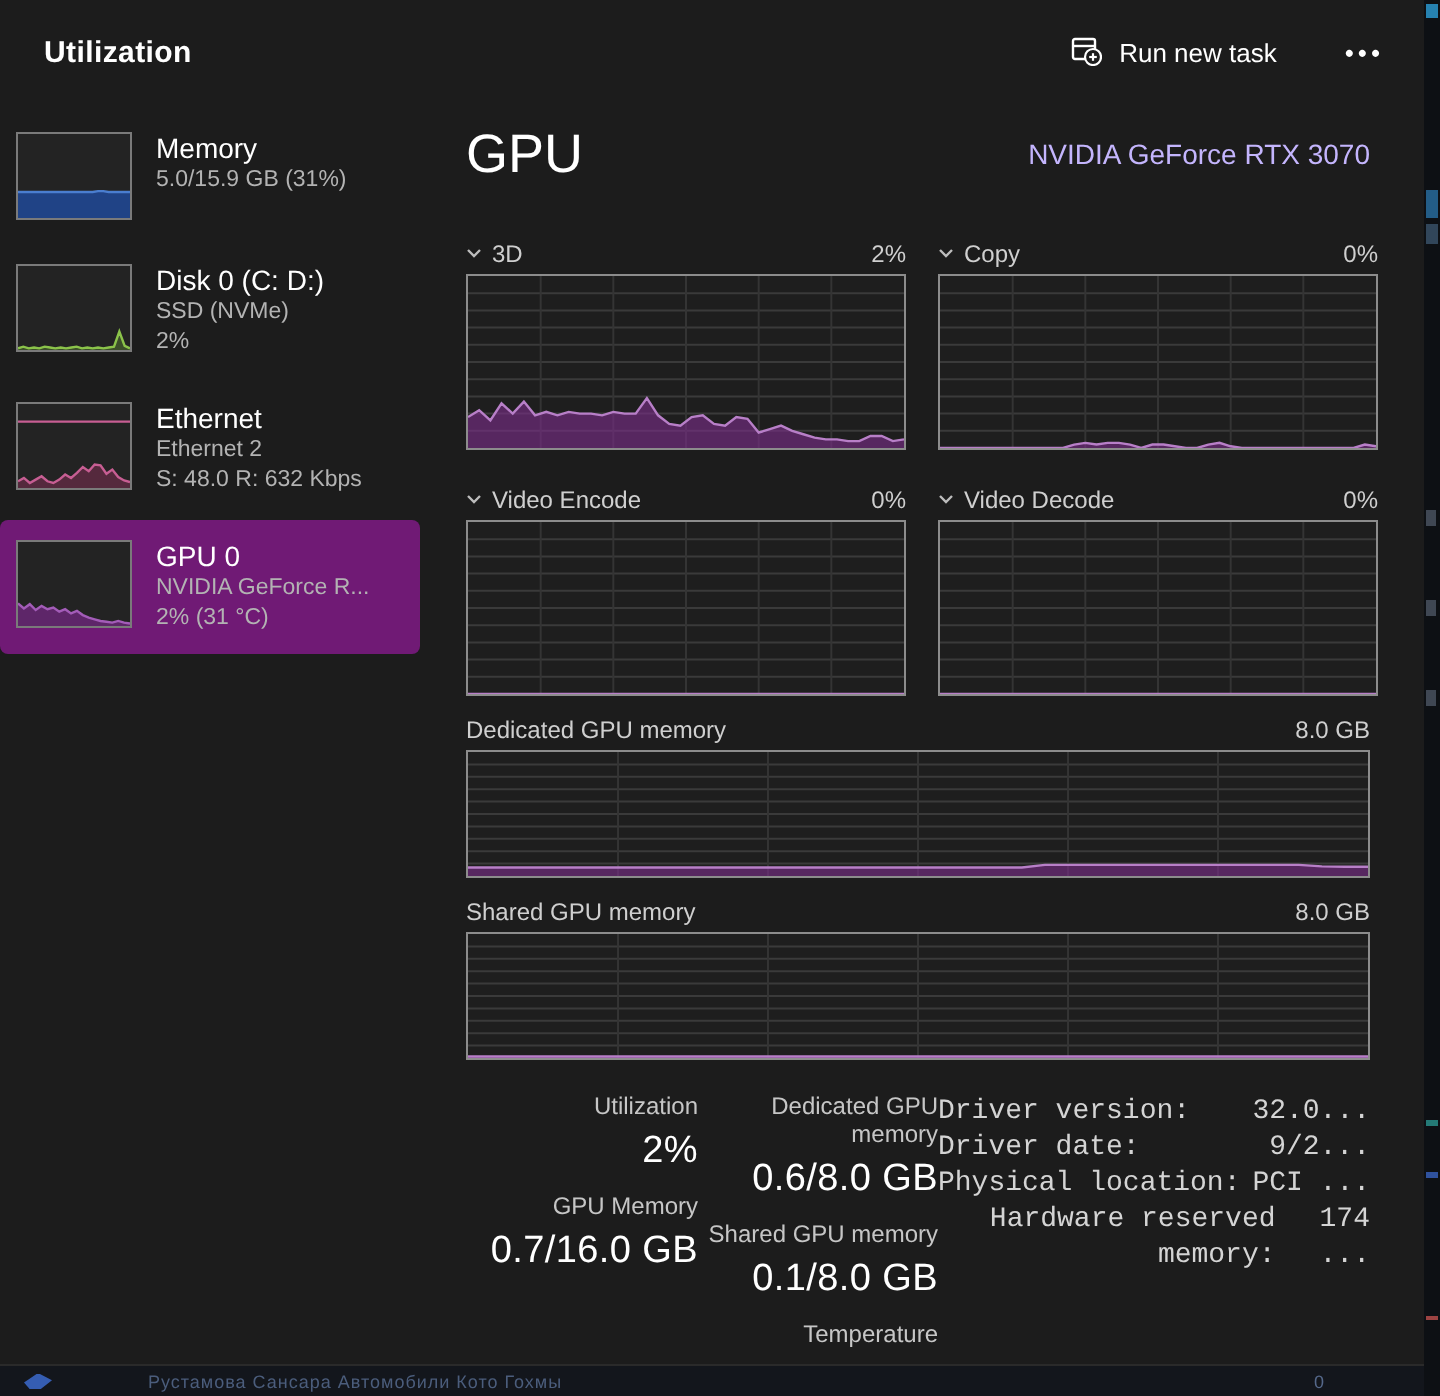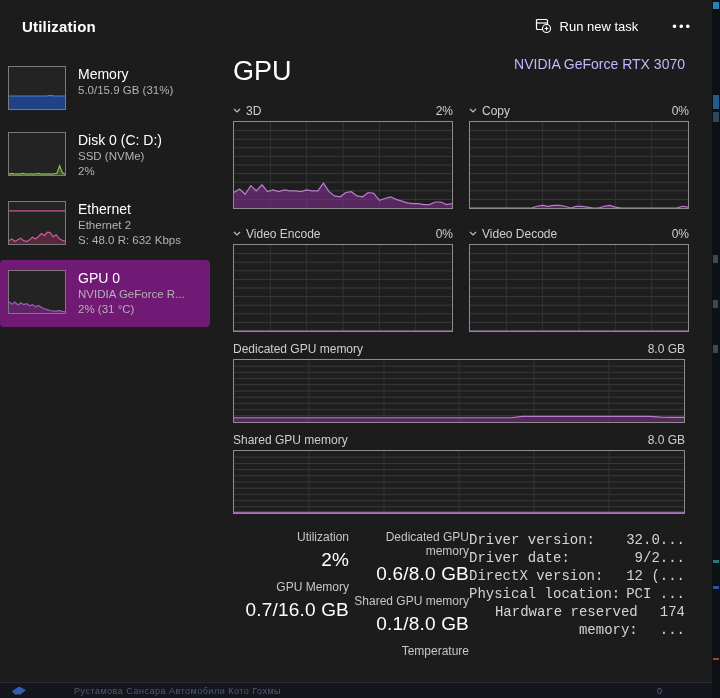--- a/index.html
+++ b/index.html
@@ -16,24 +16,24 @@
   .sidebar{position:absolute;left:0;top:56px;width:210px;}
   .side-item{display:flex;align-items:flex-start;padding:10px 6px 10px 8px;margin-bottom:2px;border-radius:4px;}
   .side-item.selected{background:#701a75;}
   .thumb{width:58px;height:44px;background:#232323;border:1px solid #7a7a7a;flex:none;box-sizing:border-box;}
   .thumb svg{display:block;width:100%;height:100%;}
   .side-text{margin-left:12px;min-width:0;}
   .side-title{font-size:14px;color:#fff;line-height:17px;}
   .side-sub{font-size:11.5px;color:#b3b3b3;line-height:15px;white-space:nowrap;}
   
   .main{position:absolute;left:233px;top:56px;width:452px;}
-  .main-header{display:flex;justify-content:space-between;align-items:flex-start;height:42px;}
+  .main-header{display:flex;justify-content:space-between;align-items:center;height:42px;}
   .main-title{font-size:27px;font-weight:400;}
   .main-subtitle{font-size:14px;color:#c4b5fd;}
-  .charts-grid{display:grid;grid-template-columns:220px 220px;column-gap:8px;row-gap:9px;margin-top:4px;gap:16px;}
+  .charts-grid{display:grid;grid-template-columns:220px 220px;column-gap:8px;row-gap:9px;margin-top:20px;gap:16px;}
   .chead{display:flex;justify-content:space-between;align-items:center;height:17px;margin-bottom:2px;
          font-size:12px;color:#cfcfcf;}
   .chead-left{display:flex;align-items:center;gap:5px;}
   svg.chart{display:block;width:100%;height:88px;background:#1e1e1e;border:1px solid #8c8c8c;box-sizing:border-box;}
   svg.memchart{height:64px;}
   .mem-label{display:flex;justify-content:space-between;font-size:12px;color:#cfcfcf;margin:10px 0 3px;}
   
   .stats{display:grid;grid-template-columns:116px 120px 1fr;margin-top:16px;text-align:right;}
   .stat{margin-bottom:9px;}
   .stat .lbl{font-size:12px;color:#c6c6c6;}
@@ -338,24 +338,20 @@
       <div class="details">
         <div class="drow">
           <span>Driver version:</span>
           <span class="dv">32.0...</span>
         </div>
         <div class="drow">
           <span>Driver date:</span>
           <span class="dv">9/2...</span>
         </div>
         <div class="drow">
-          <span>DirectX version:</span>
-          <span class="dv">12 (...</span>
-        </div>
-        <div class="drow">
           <span>Physical location:</span>
           <span class="dv">PCI ...</span>
         </div>
         <div class="drow">
           <span>Hardware reserved memory:</span>
           <span class="dv">174 ...</span>
         </div>
       </div>
     </div>
   </div>

